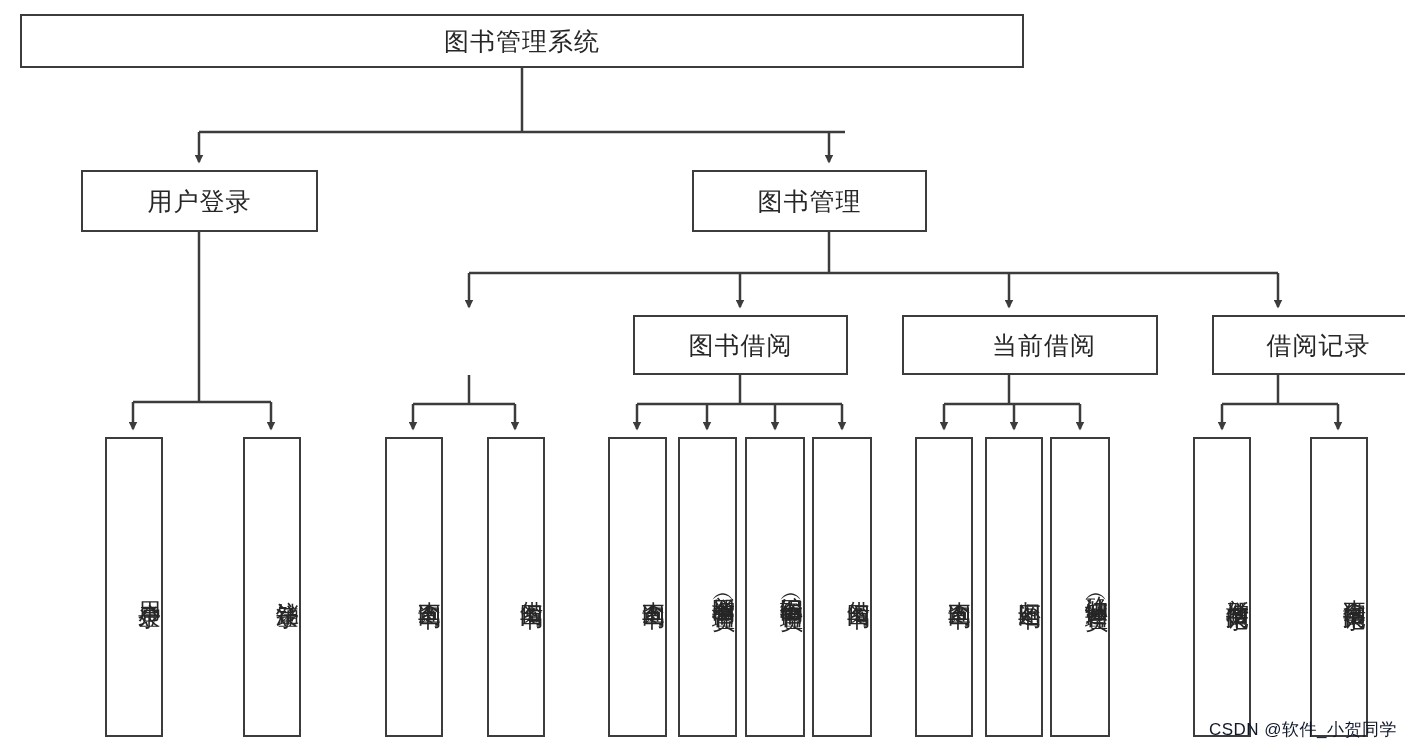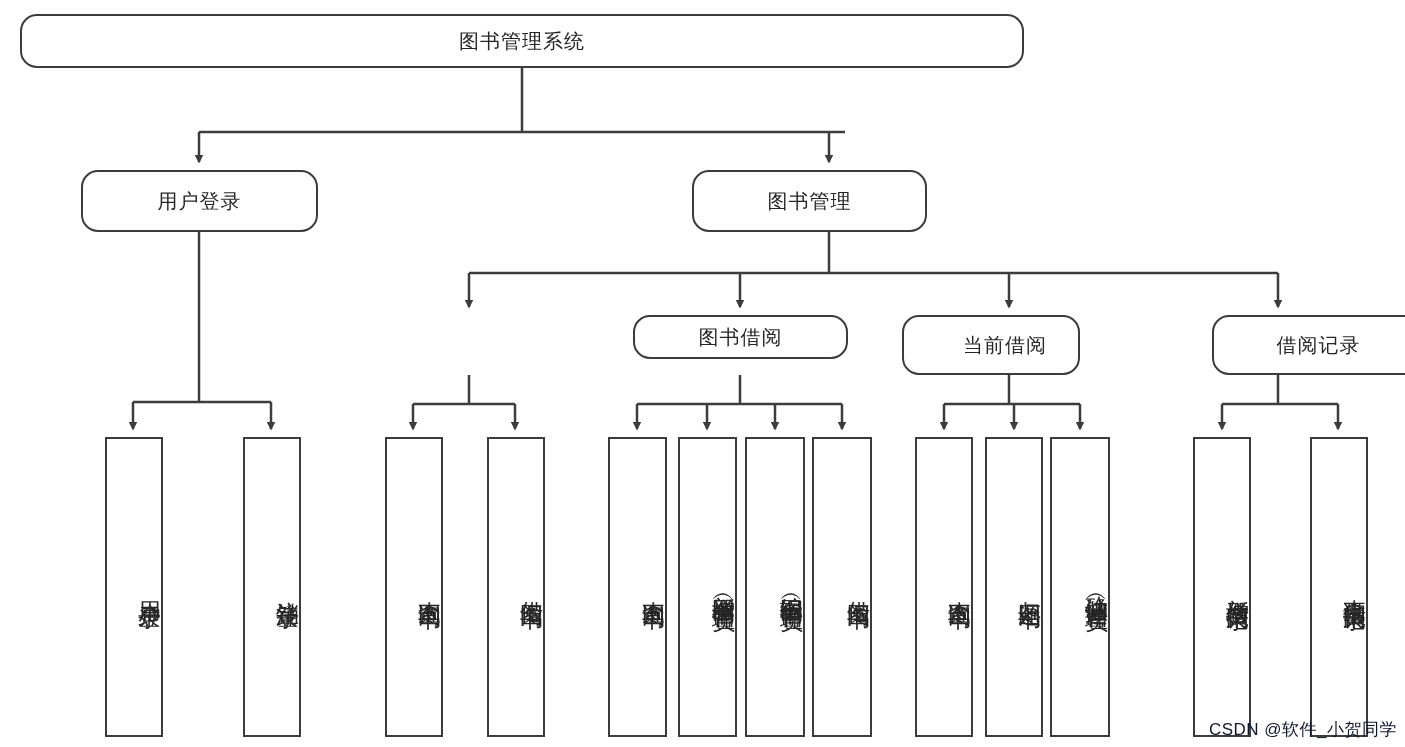--- a/index.html
+++ b/index.html
@@ -29,23 +29,22 @@
     position: absolute;
     box-sizing: border-box;
     border: 2.5px solid #3c3c3c;
     background: #ffffff;
     display: flex;
     align-items: center;
     justify-content: center;
     color: #262626;
   }
   .node.horiz {
-    font-size: 20px;
+    font-size: 25px;
     letter-spacing: 1px;
-    border-radius: 17px;
   }
   .node.vert {
     writing-mode: vertical-rl;
     text-orientation: upright;
     font-size: 23px;
     letter-spacing: 2px;
     padding-top: 6px;
     padding-bottom: 6px;
     align-items: flex-start;
     justify-content: center;
@@ -125,24 +124,24 @@
     <span>图书管理系统</span>
   </div>
 
   <div class="node horiz" style="left:81px; top:170px; width:237px; height:62px;">
     <span>用户登录</span>
   </div>
   <div class="node horiz" style="left:692px; top:170px; width:235px; height:62px;">
     <span>图书管理</span>
   </div>
 
-  <div class="node horiz" style="left:633px; top:315px; width:215px; height:44px;">
+  <div class="node horiz" style="left:633px; top:315px; width:215px; height:60px;">
     <span>图书借阅</span>
   </div>
-  <div class="node horiz" style="left:902px; top:315px; width:178px; height:60px;padding-left:28px;">
+  <div class="node horiz" style="left:902px; top:315px; width:256px; height:60px;padding-left:28px;">
     <span>当前借阅</span>
   </div>
   <div class="node horiz" style="left:1172px; top:315px; width:213px; height:60px;margin-left:40px;">
     <span>借阅记录</span>
   </div>
 
   <div class="node vert" style="left:105px; top:437px; width:58px; height:300px;">
     <span>用户登录</span>
   </div>
   <div class="node vert" style="left:243px; top:437px; width:58px; height:300px;">

